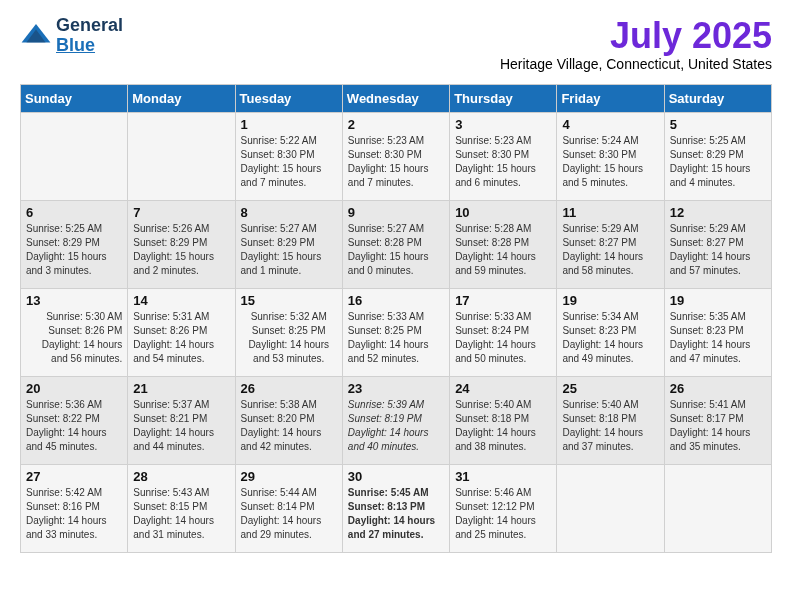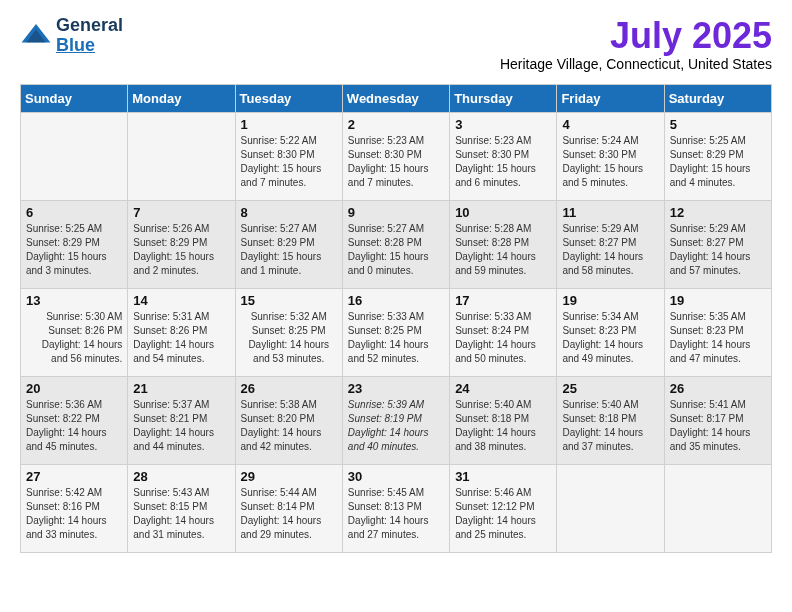--- a/index.html
+++ b/index.html
@@ -298,21 +298,21 @@
 Daylight: 14 hours and 31 minutes.</div>
         </td>
         <td>
           <div class="day-number">29</div>
           <div class="day-info" style="white-space: pre-line;">Sunrise: 5:44 AM
 Sunset: 8:14 PM
 Daylight: 14 hours and 29 minutes.</div>
         </td>
         <td>
           <div class="day-number">30</div>
-          <div class="day-info" style="white-space: pre-line;">Sunrise: 5:45 AM
+          <div class="day-info" style="white-space: pre-line; font-weight: bold;">Sunrise: 5:45 AM
 Sunset: 8:13 PM
 Daylight: 14 hours and 27 minutes.</div>
         </td>
         <td>
           <div class="day-number">31</div>
           <div class="day-info" style="white-space: pre-line;">Sunrise: 5:46 AM
 Sunset: 12:12 PM
 Daylight: 14 hours and 25 minutes.</div>
         </td>
         <td></td>

